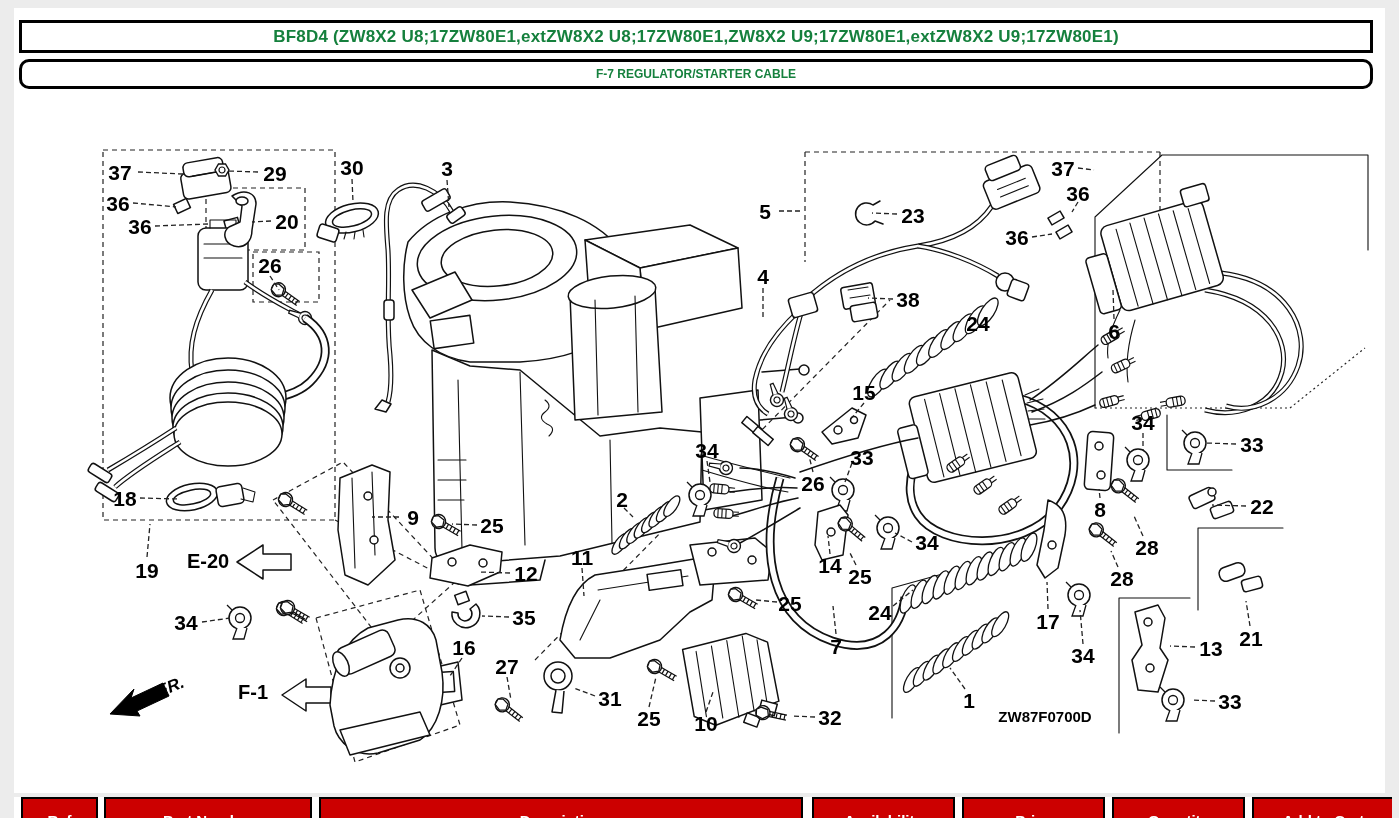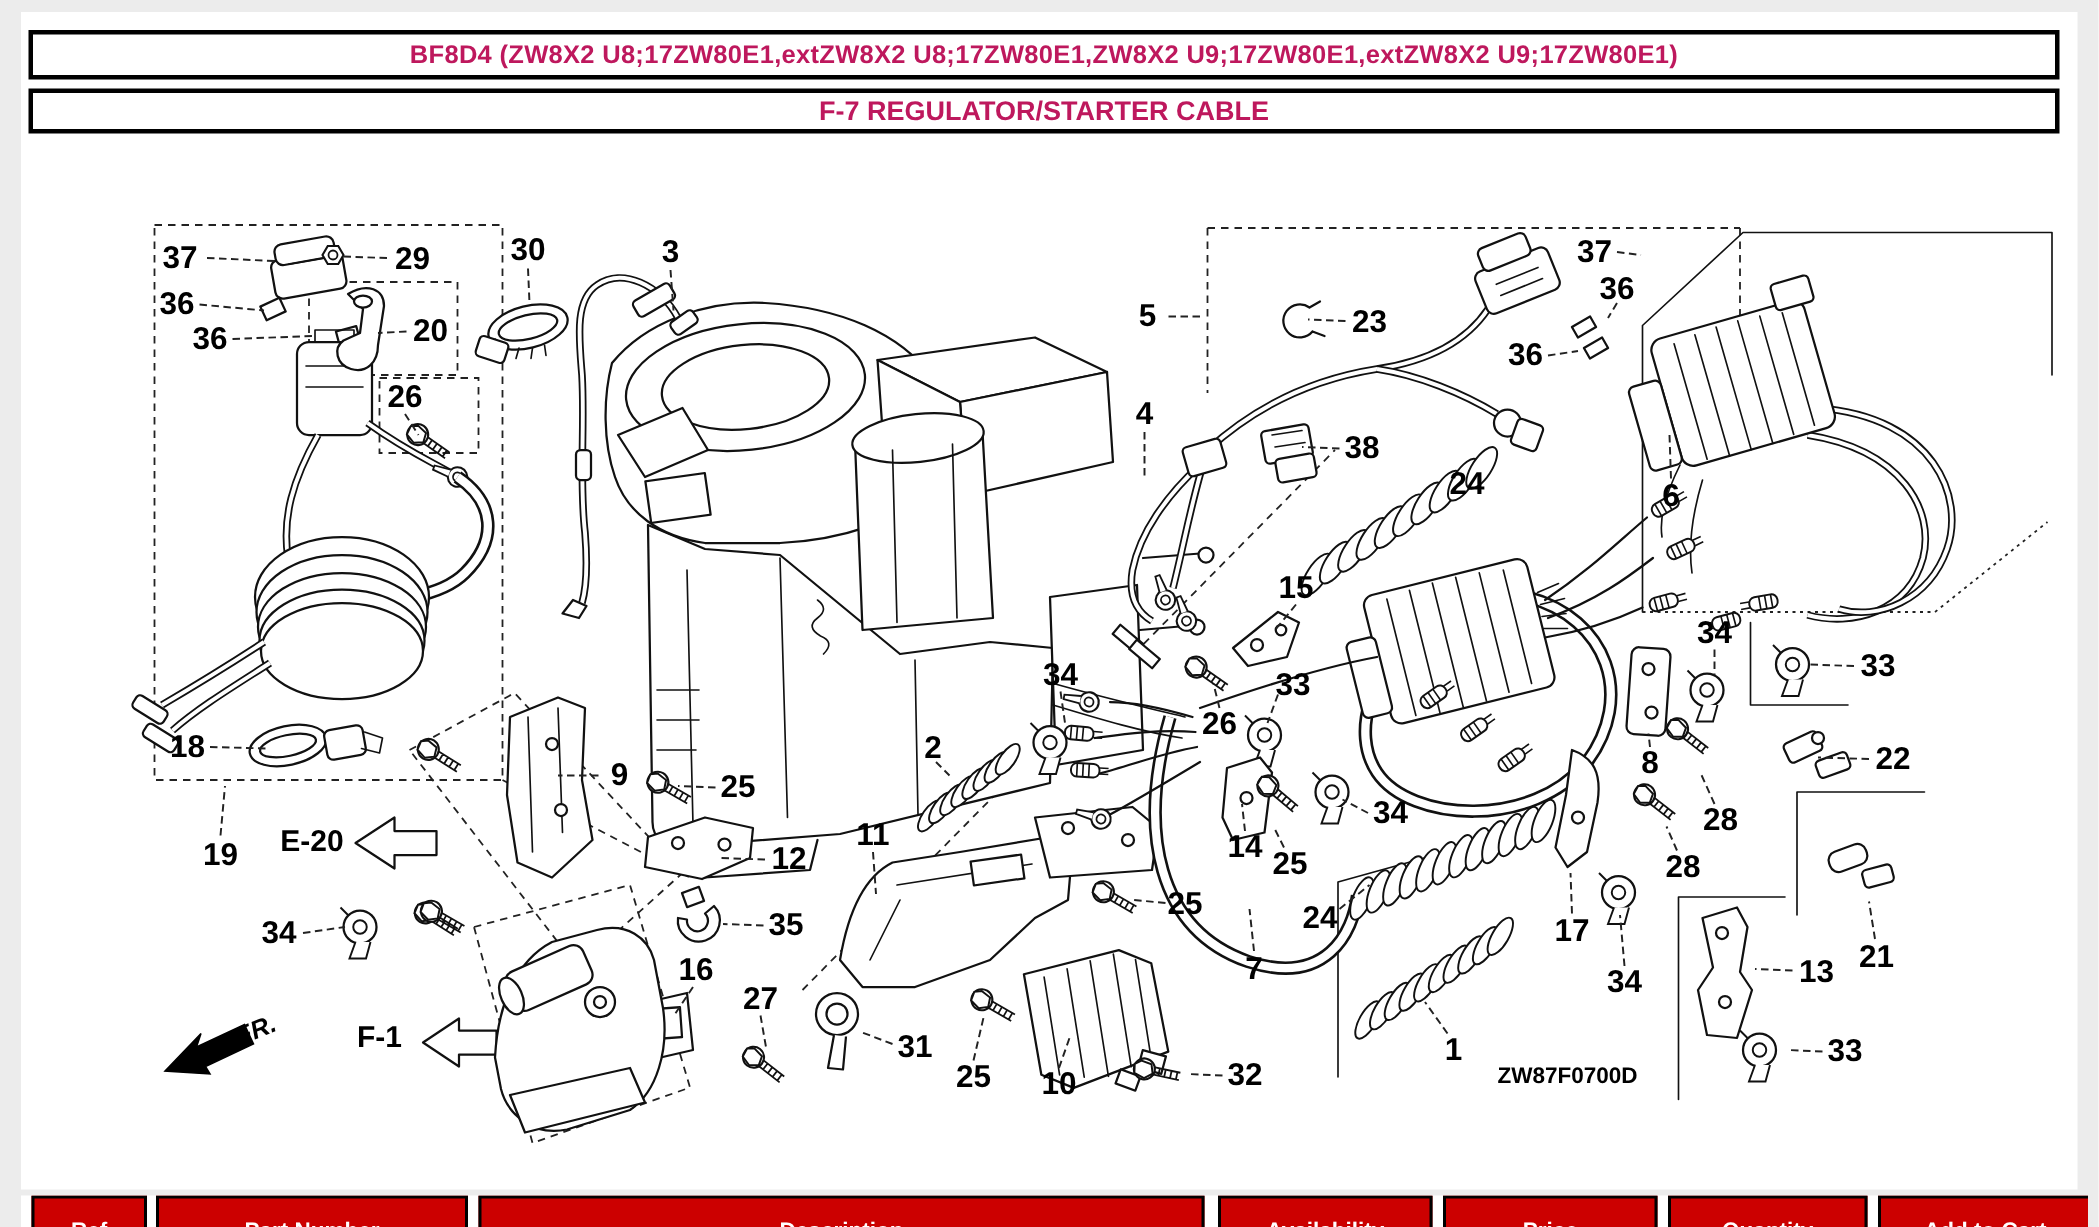--- a/index.html
+++ b/index.html
@@ -8,24 +8,24 @@
     background:#ececec;
     font-family:"Liberation Sans",sans-serif;
   }
   .panel{position:absolute;background:#ffffff;}
   #main-panel{left:14px;top:8px;width:1371px;height:785px;}
   #table-strip{left:14px;top:797px;width:1378px;height:21px;overflow:hidden;}
   .hdr-box{
     position:absolute;left:19px;width:1354px;background:#fff;
     border:3px solid #000;box-sizing:border-box;
     display:flex;align-items:center;justify-content:center;
-    font-weight:bold;color:#be185d;white-space:nowrap;
+    font-weight:bold;color:#15803d;white-space:nowrap;
   }
   #hdr1{top:20px;height:33px;font-size:17px;letter-spacing:.2px;}
-  #hdr2{top:59px;height:30px;font-size:18px;}
+  #hdr2{top:59px;height:30px;font-size:12px;border-radius:10px;}
   #diagram-svg{position:absolute;left:0;top:0;}
   
   .ln{fill:none;stroke:#111;stroke-width:1.5;stroke-linecap:round;stroke-linejoin:round;}
   .fw{fill:#fff;stroke:#111;stroke-width:1.5;stroke-linejoin:round;}
   .thin{stroke-width:1.1;}
   .dash{fill:none;stroke:#222;stroke-width:1.2;stroke-dasharray:5 4;}
   .dot{fill:none;stroke:#222;stroke-width:1.2;stroke-dasharray:2 3;}
   .leader{stroke:#222;stroke-width:1.3;stroke-dasharray:5 3;fill:none;}
   .callout{font:700 21px "Liberation Sans",sans-serif;fill:#000;text-anchor:middle;dominant-baseline:central;}
   .ref-label{font:700 20px "Liberation Sans",sans-serif;fill:#000;text-anchor:middle;dominant-baseline:central;}

